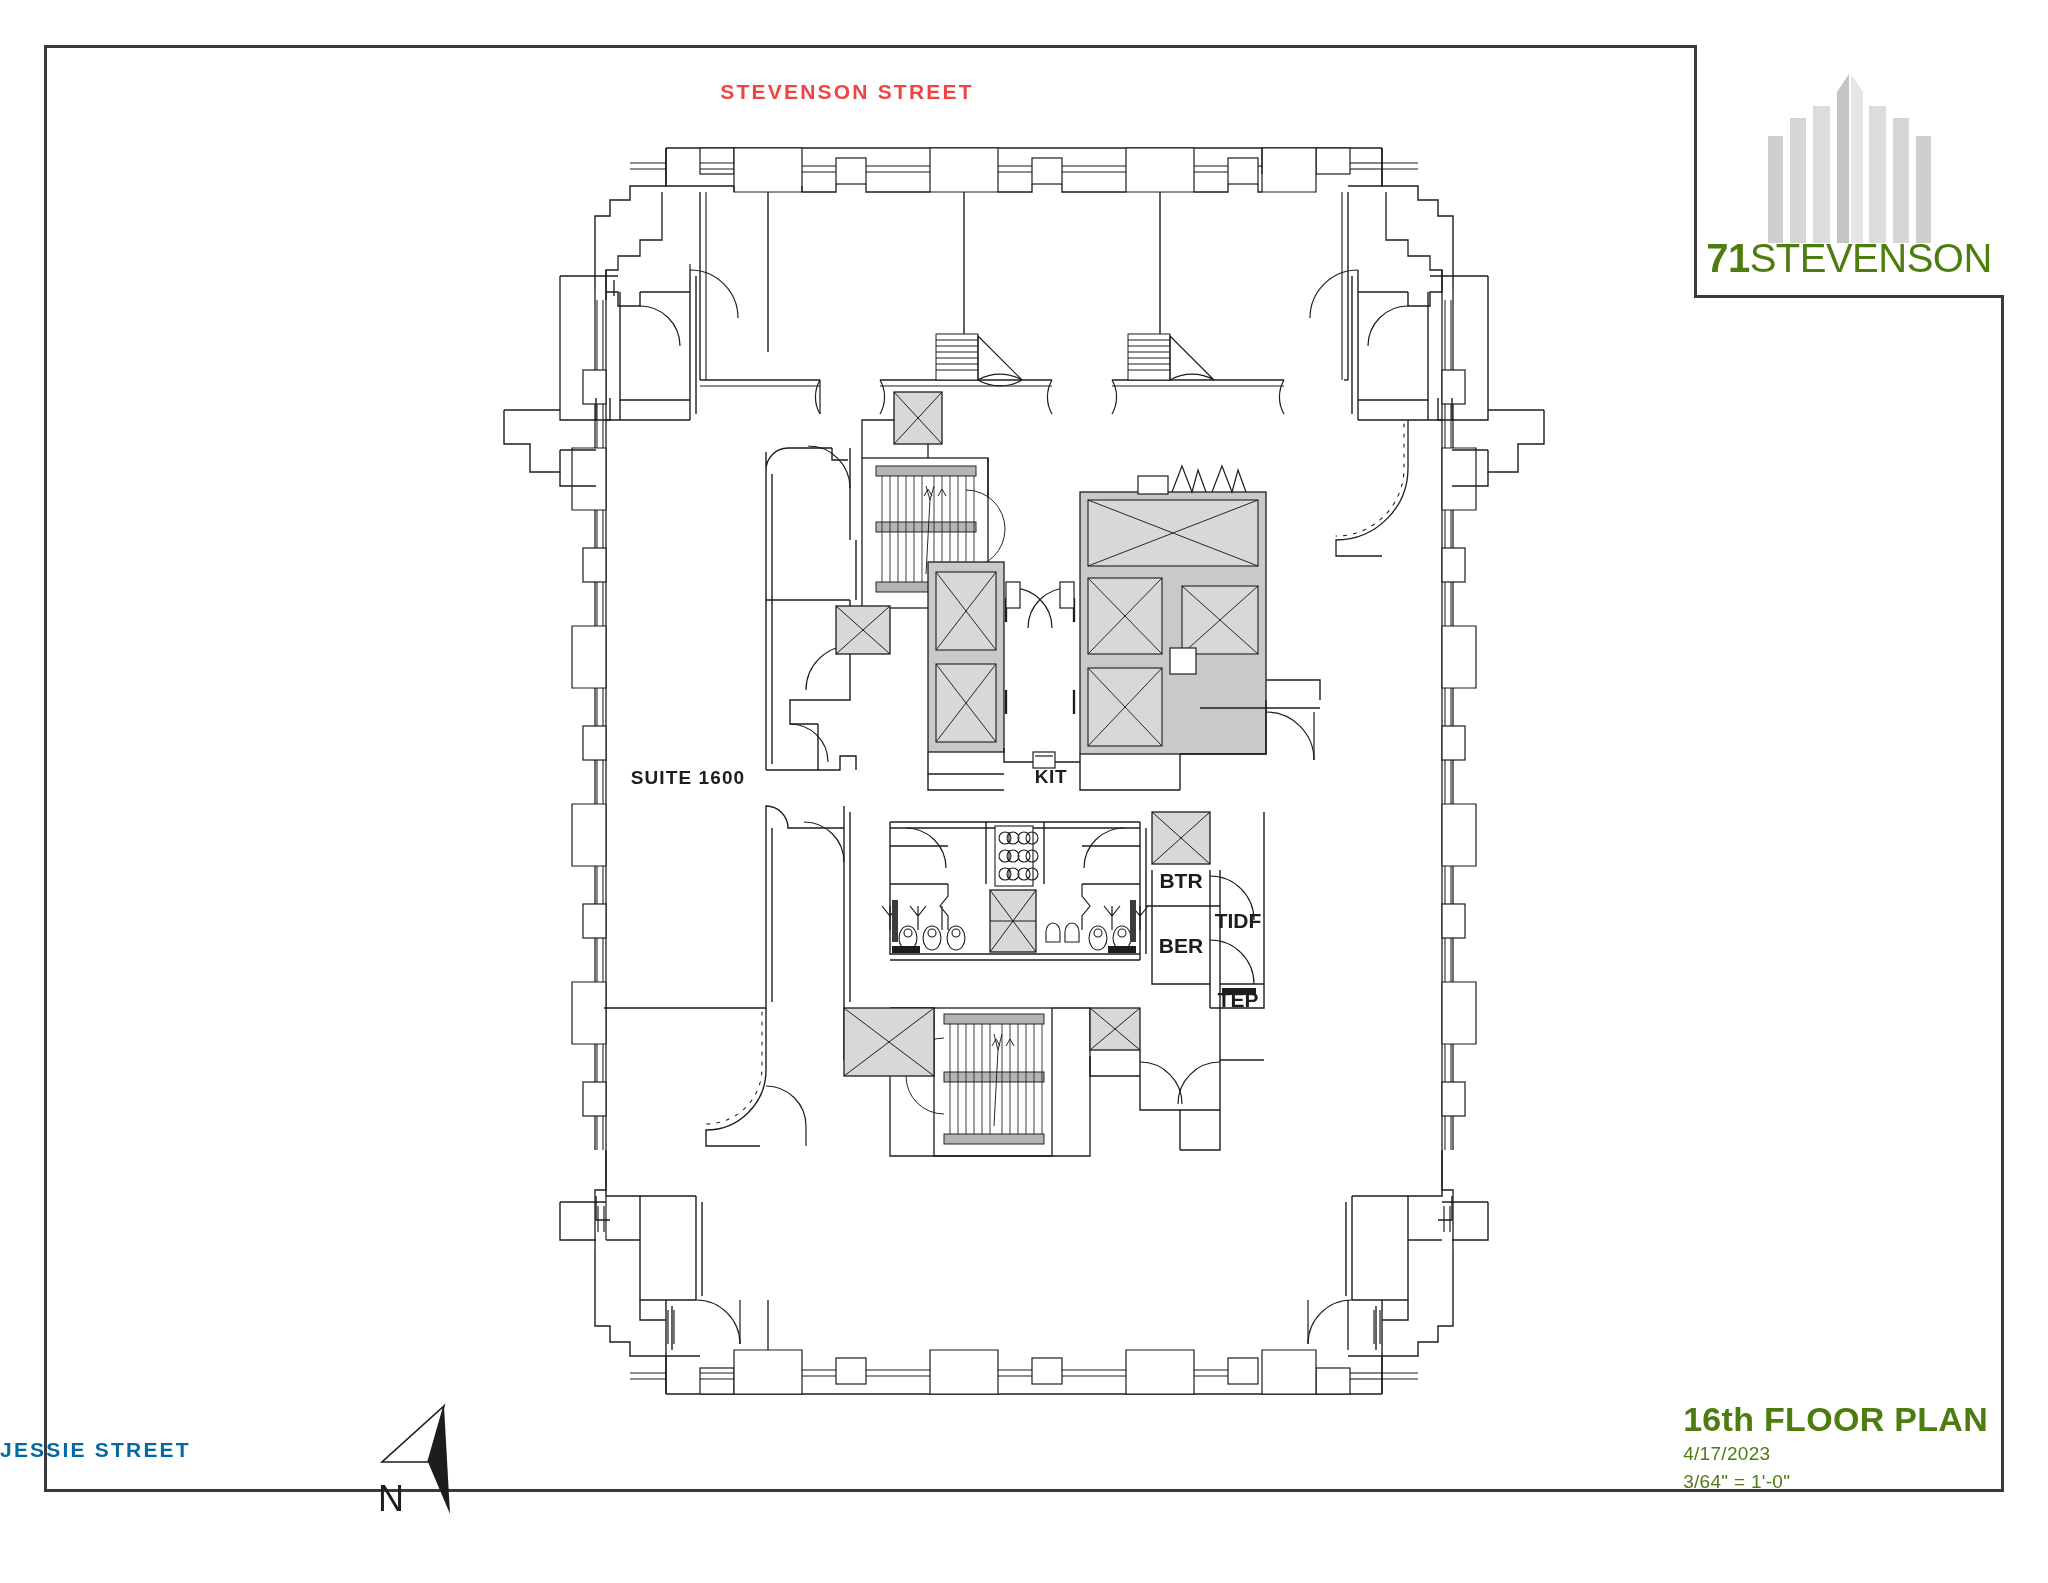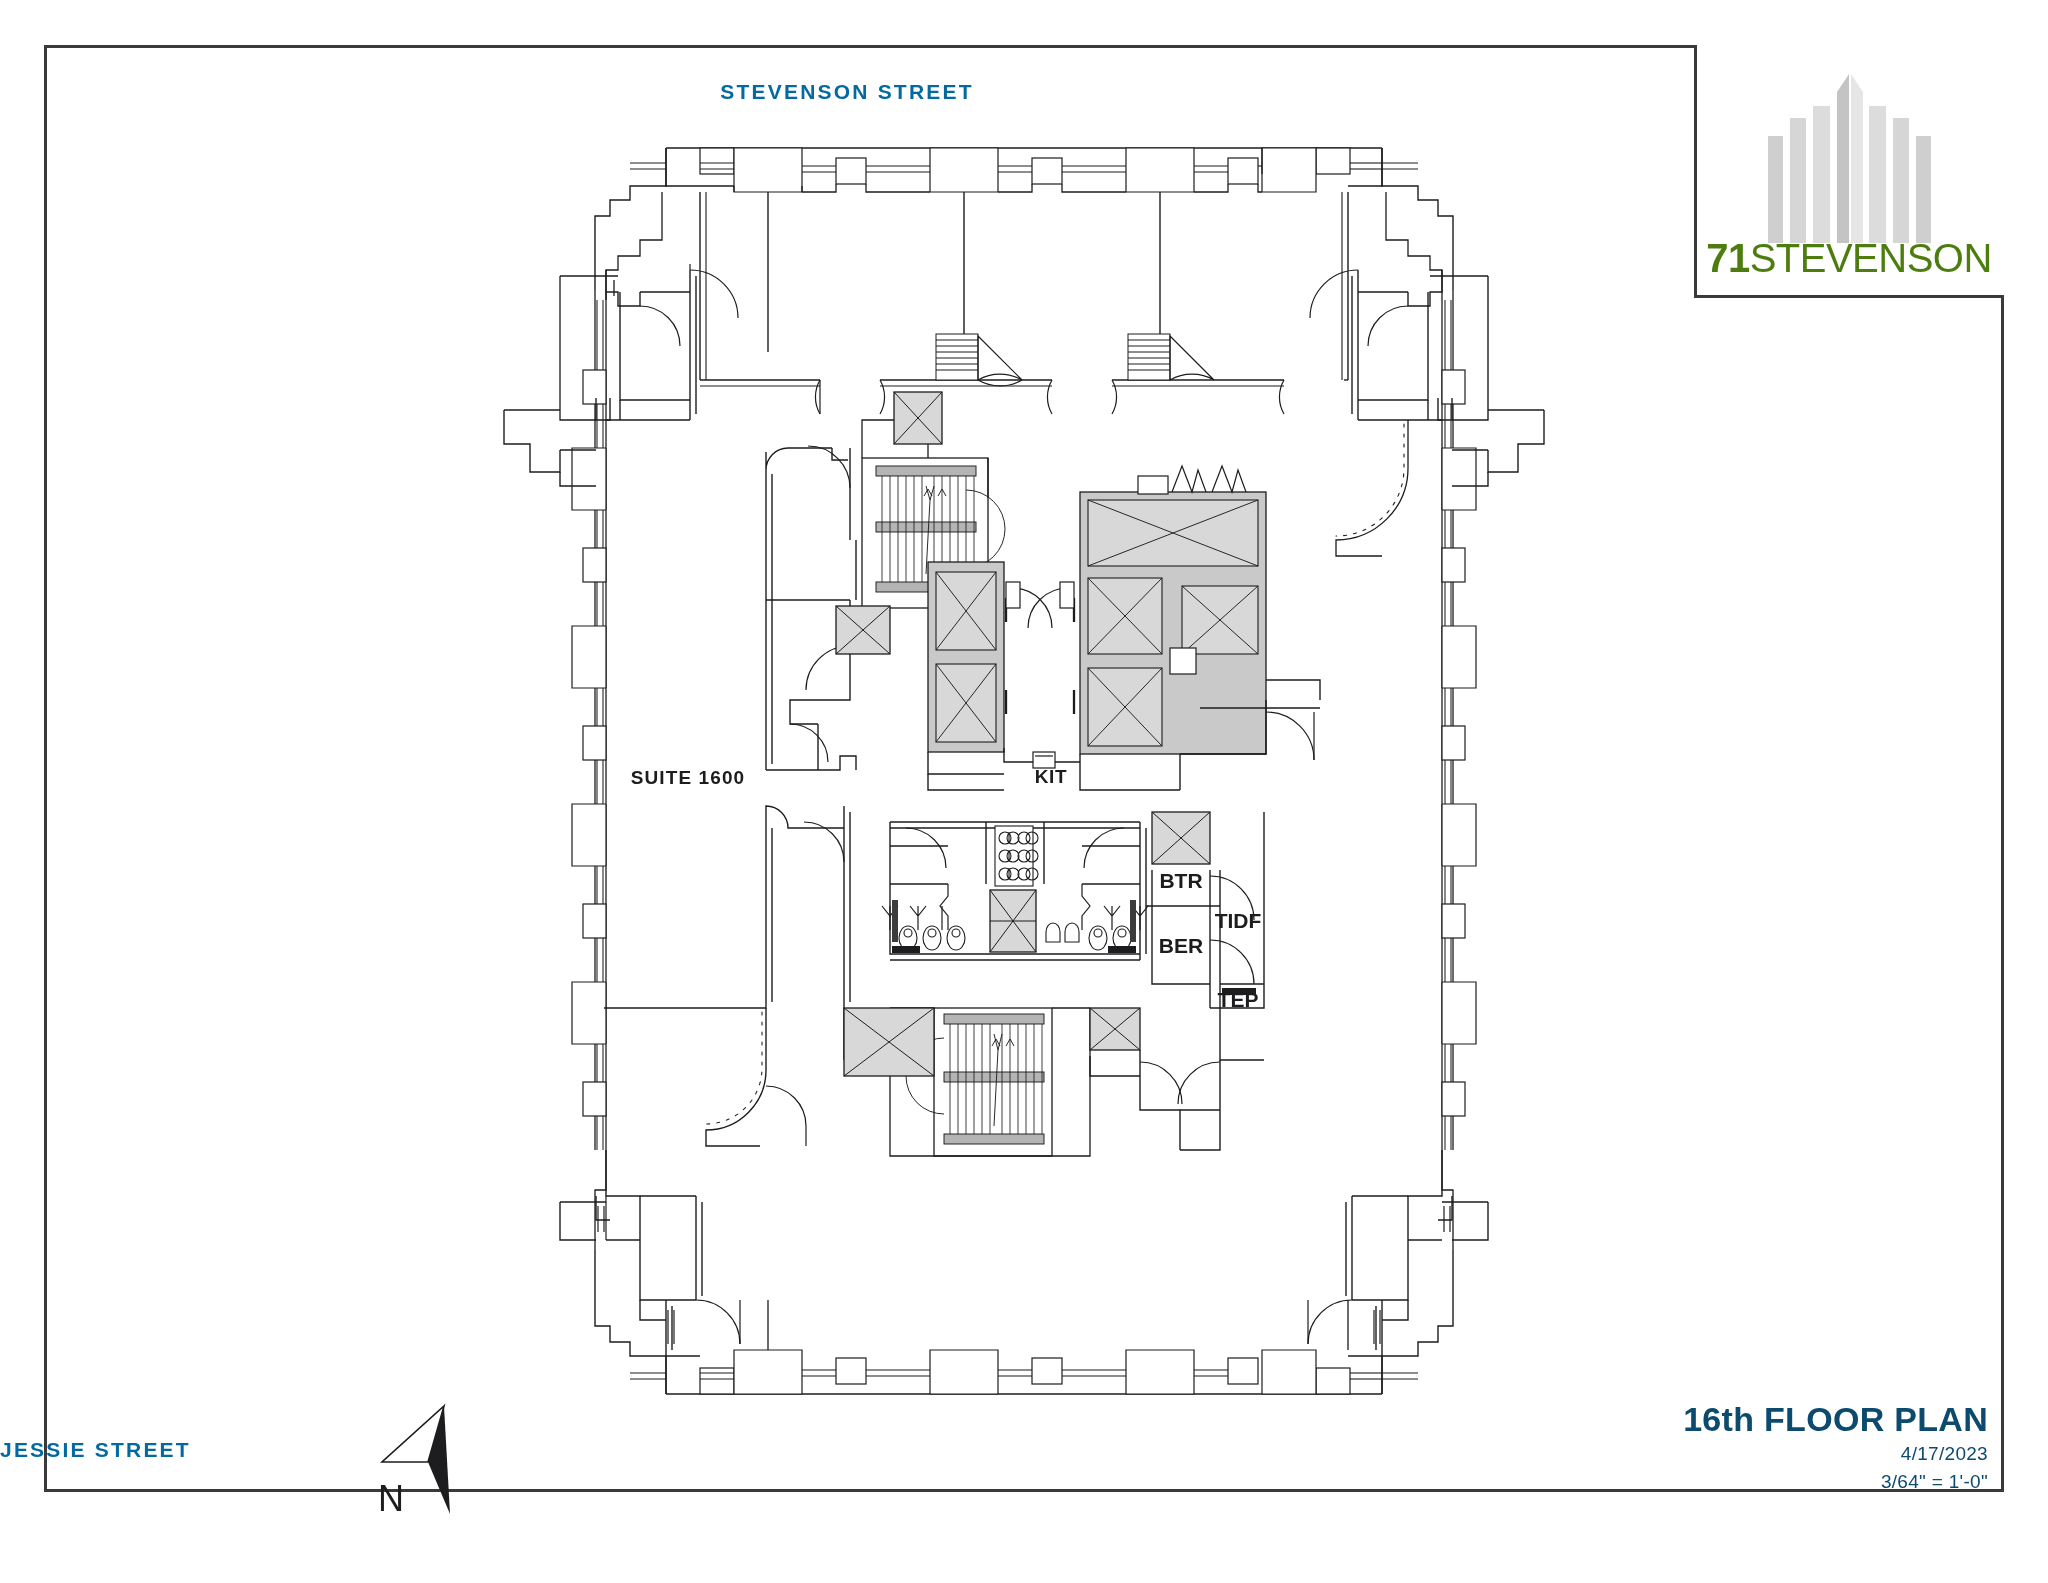--- a/index.html
+++ b/index.html
@@ -3,23 +3,23 @@
 <meta charset="utf-8">
 <style>
   html,body{margin:0;padding:0;background:#ffffff;}
   body{width:2048px;height:1583px;font-family:"Liberation Sans",sans-serif;overflow:hidden;}
   #sheet{position:relative;width:2048px;height:1583px;background:#fff;}
   .border-frame{position:absolute;left:44px;top:45px;width:1960px;height:1447px;border:3px solid #3a3a3c;box-sizing:border-box;}
   .logo-box{position:absolute;left:1694px;top:45px;width:310px;height:253px;border:3px solid #3a3a3c;border-top:none;border-right:none;box-sizing:border-box;background:#fff;}
   .logo-mark{position:absolute;left:1694px;top:48px;width:310px;height:195px;}
   .logo-word{position:absolute;left:1694px;top:238px;width:310px;text-align:center;font-size:40px;letter-spacing:-0.5px;color:#4d7c0f;font-weight:400;line-height:1;}
   .logo-word b{font-weight:700;}
-  .street-top{position:absolute;left:0;top:80px;width:1694px;text-align:center;font-size:21px;letter-spacing:2.2px;font-weight:700;color:#0369a1;}
+  .street-top{position:absolute;left:0;top:80px;width:1694px;text-align:center;font-size:21px;letter-spacing:2.2px;font-weight:700;color:#ef4444;}
   .street-bottom{position:absolute;left:0;top:1438px;width:1694px;text-align:left;font-size:21px;letter-spacing:2.2px;font-weight:700;color:#0369a1;}
-  .titleblock{position:absolute;right:60px;top:1400px;text-align:right;color:#0c4a6e;}
+  .titleblock{position:absolute;right:60px;top:1400px;color:#4d7c0f;}
   .tb-main{font-size:34px;font-weight:700;letter-spacing:0.3px;line-height:1.12;}
   .tb-sub{font-size:19px;font-weight:400;letter-spacing:0.3px;line-height:1.25;margin-top:4px;}
   .north{position:absolute;left:370px;top:1400px;width:140px;height:120px;}
   .north-n{position:absolute;left:378px;top:1478px;font-size:36px;font-weight:400;color:#1d1d1f;}
   #planwrap{position:absolute;left:0;top:0;width:2048px;height:1583px;}
   .lbl{font-family:"Liberation Sans",sans-serif;fill:#1d1d1f;}
 </style>
 </head>
 <body>
 

